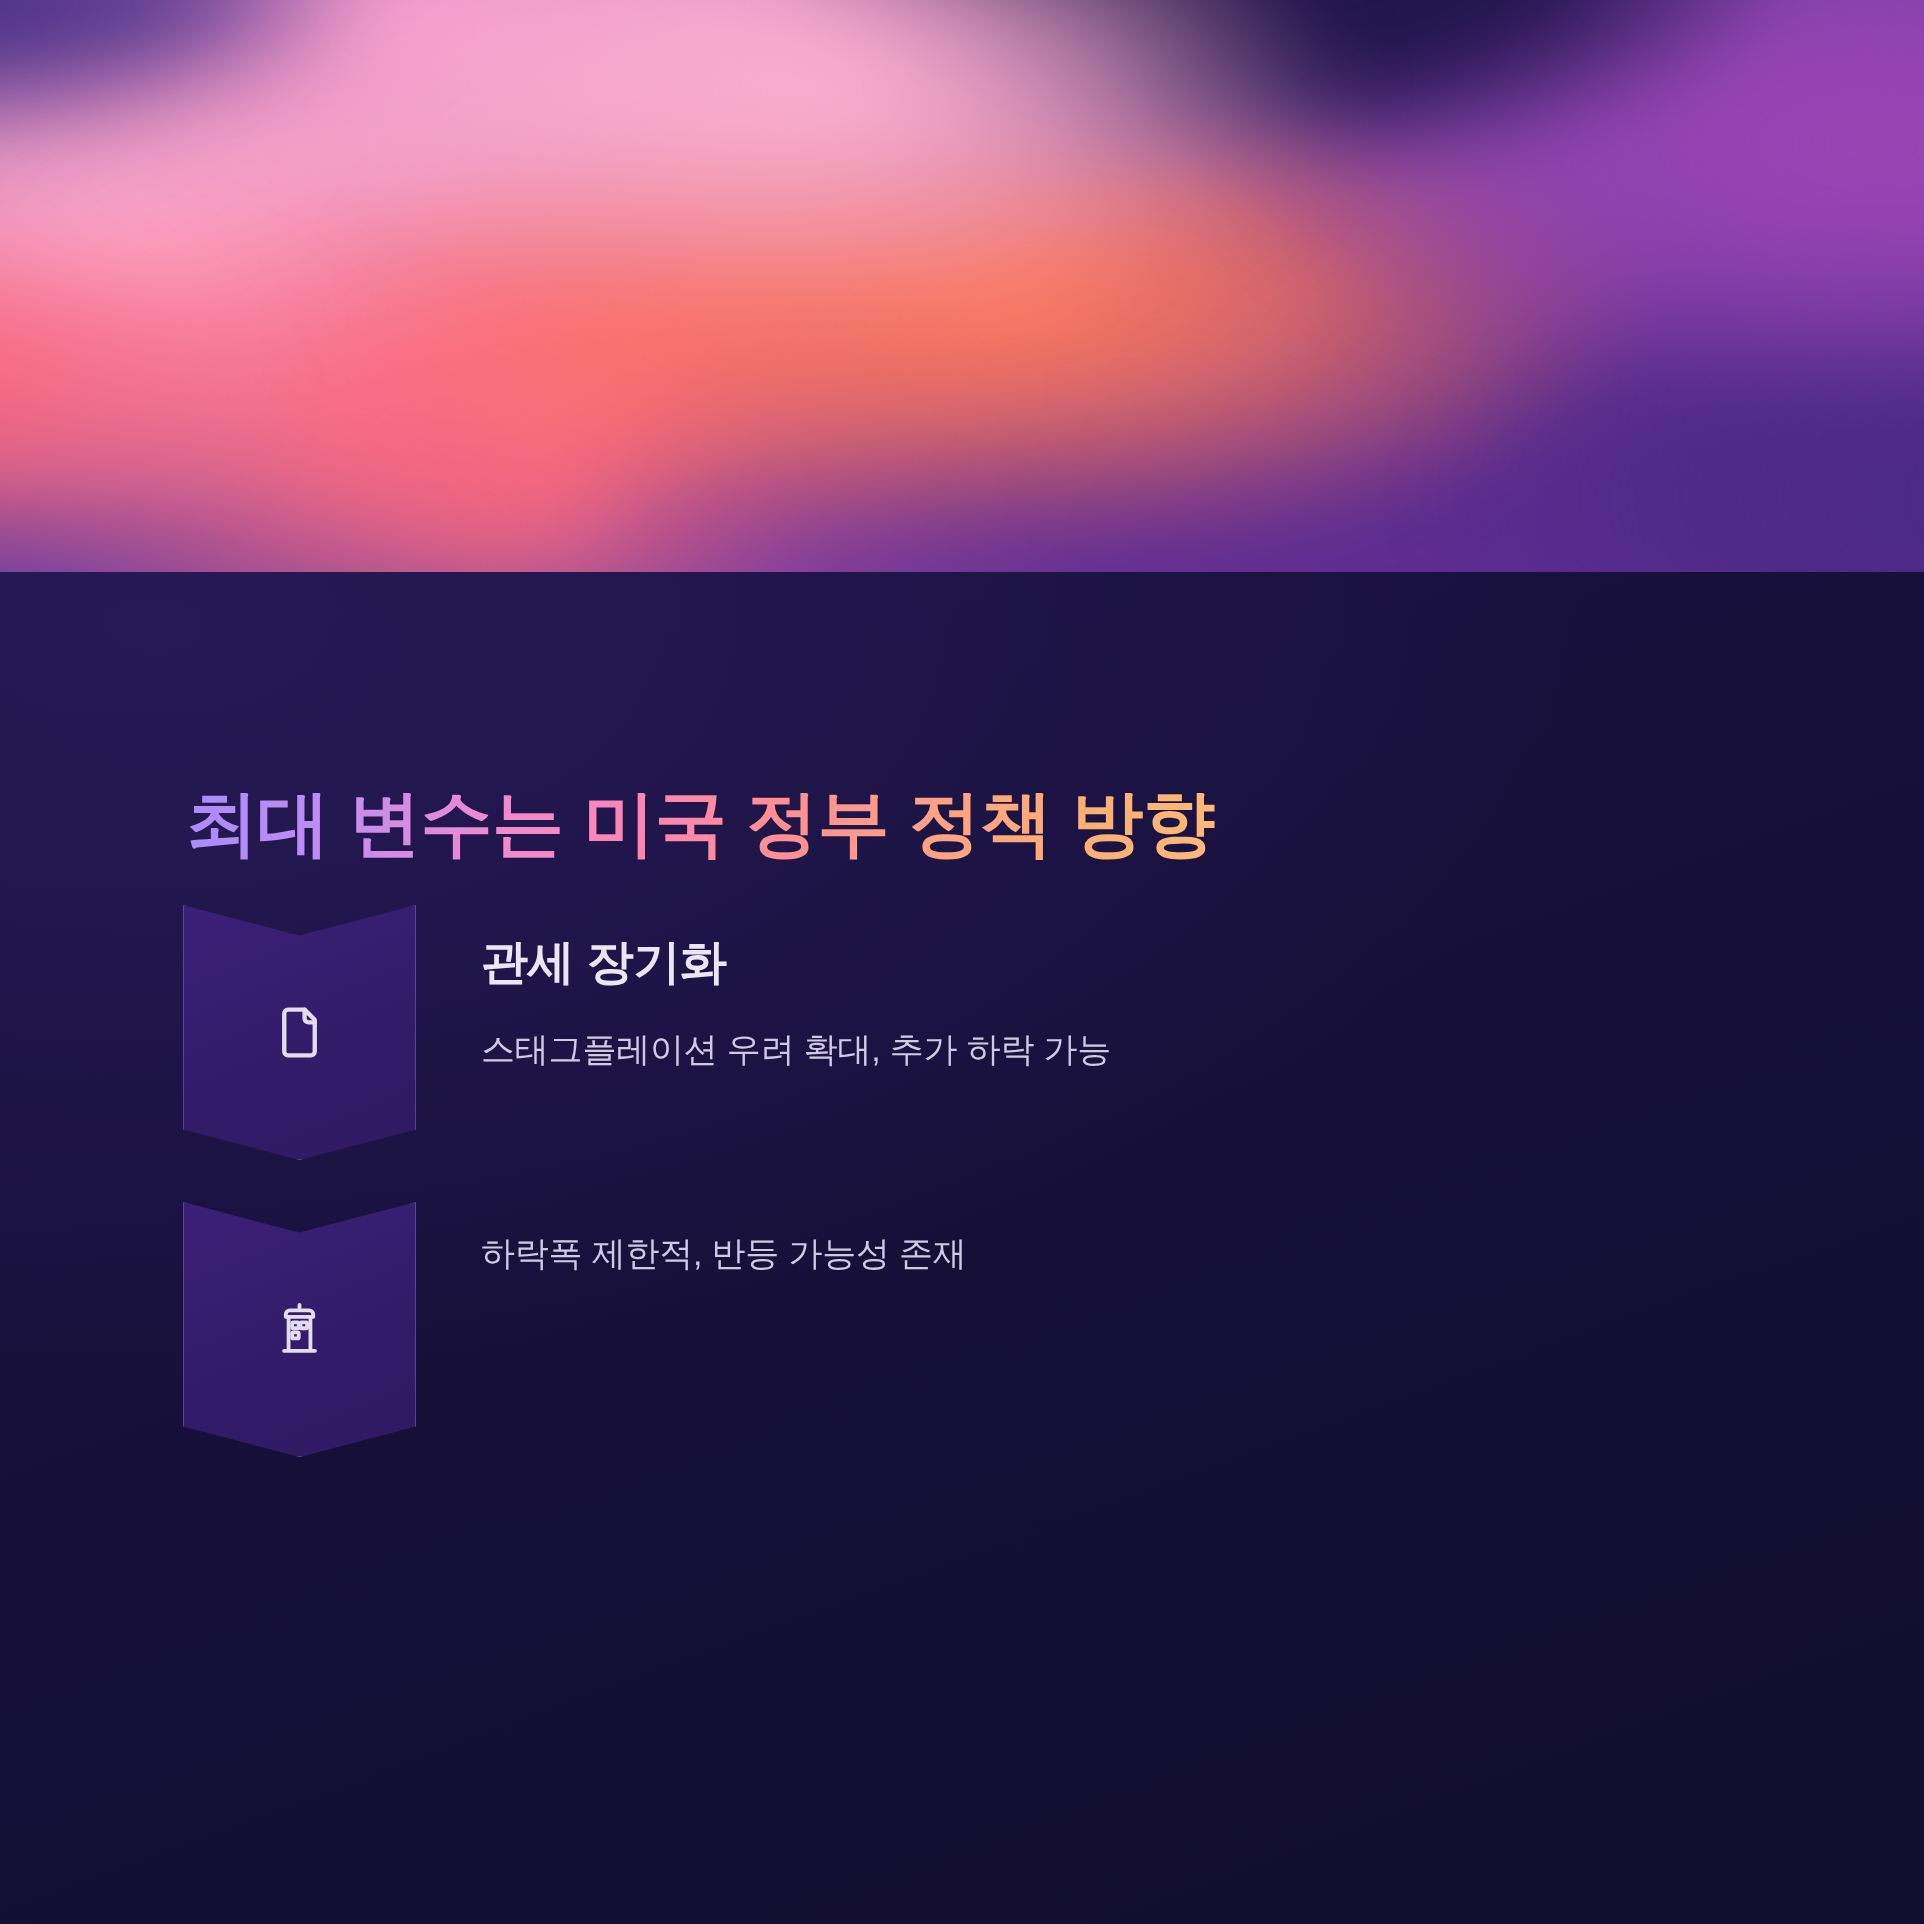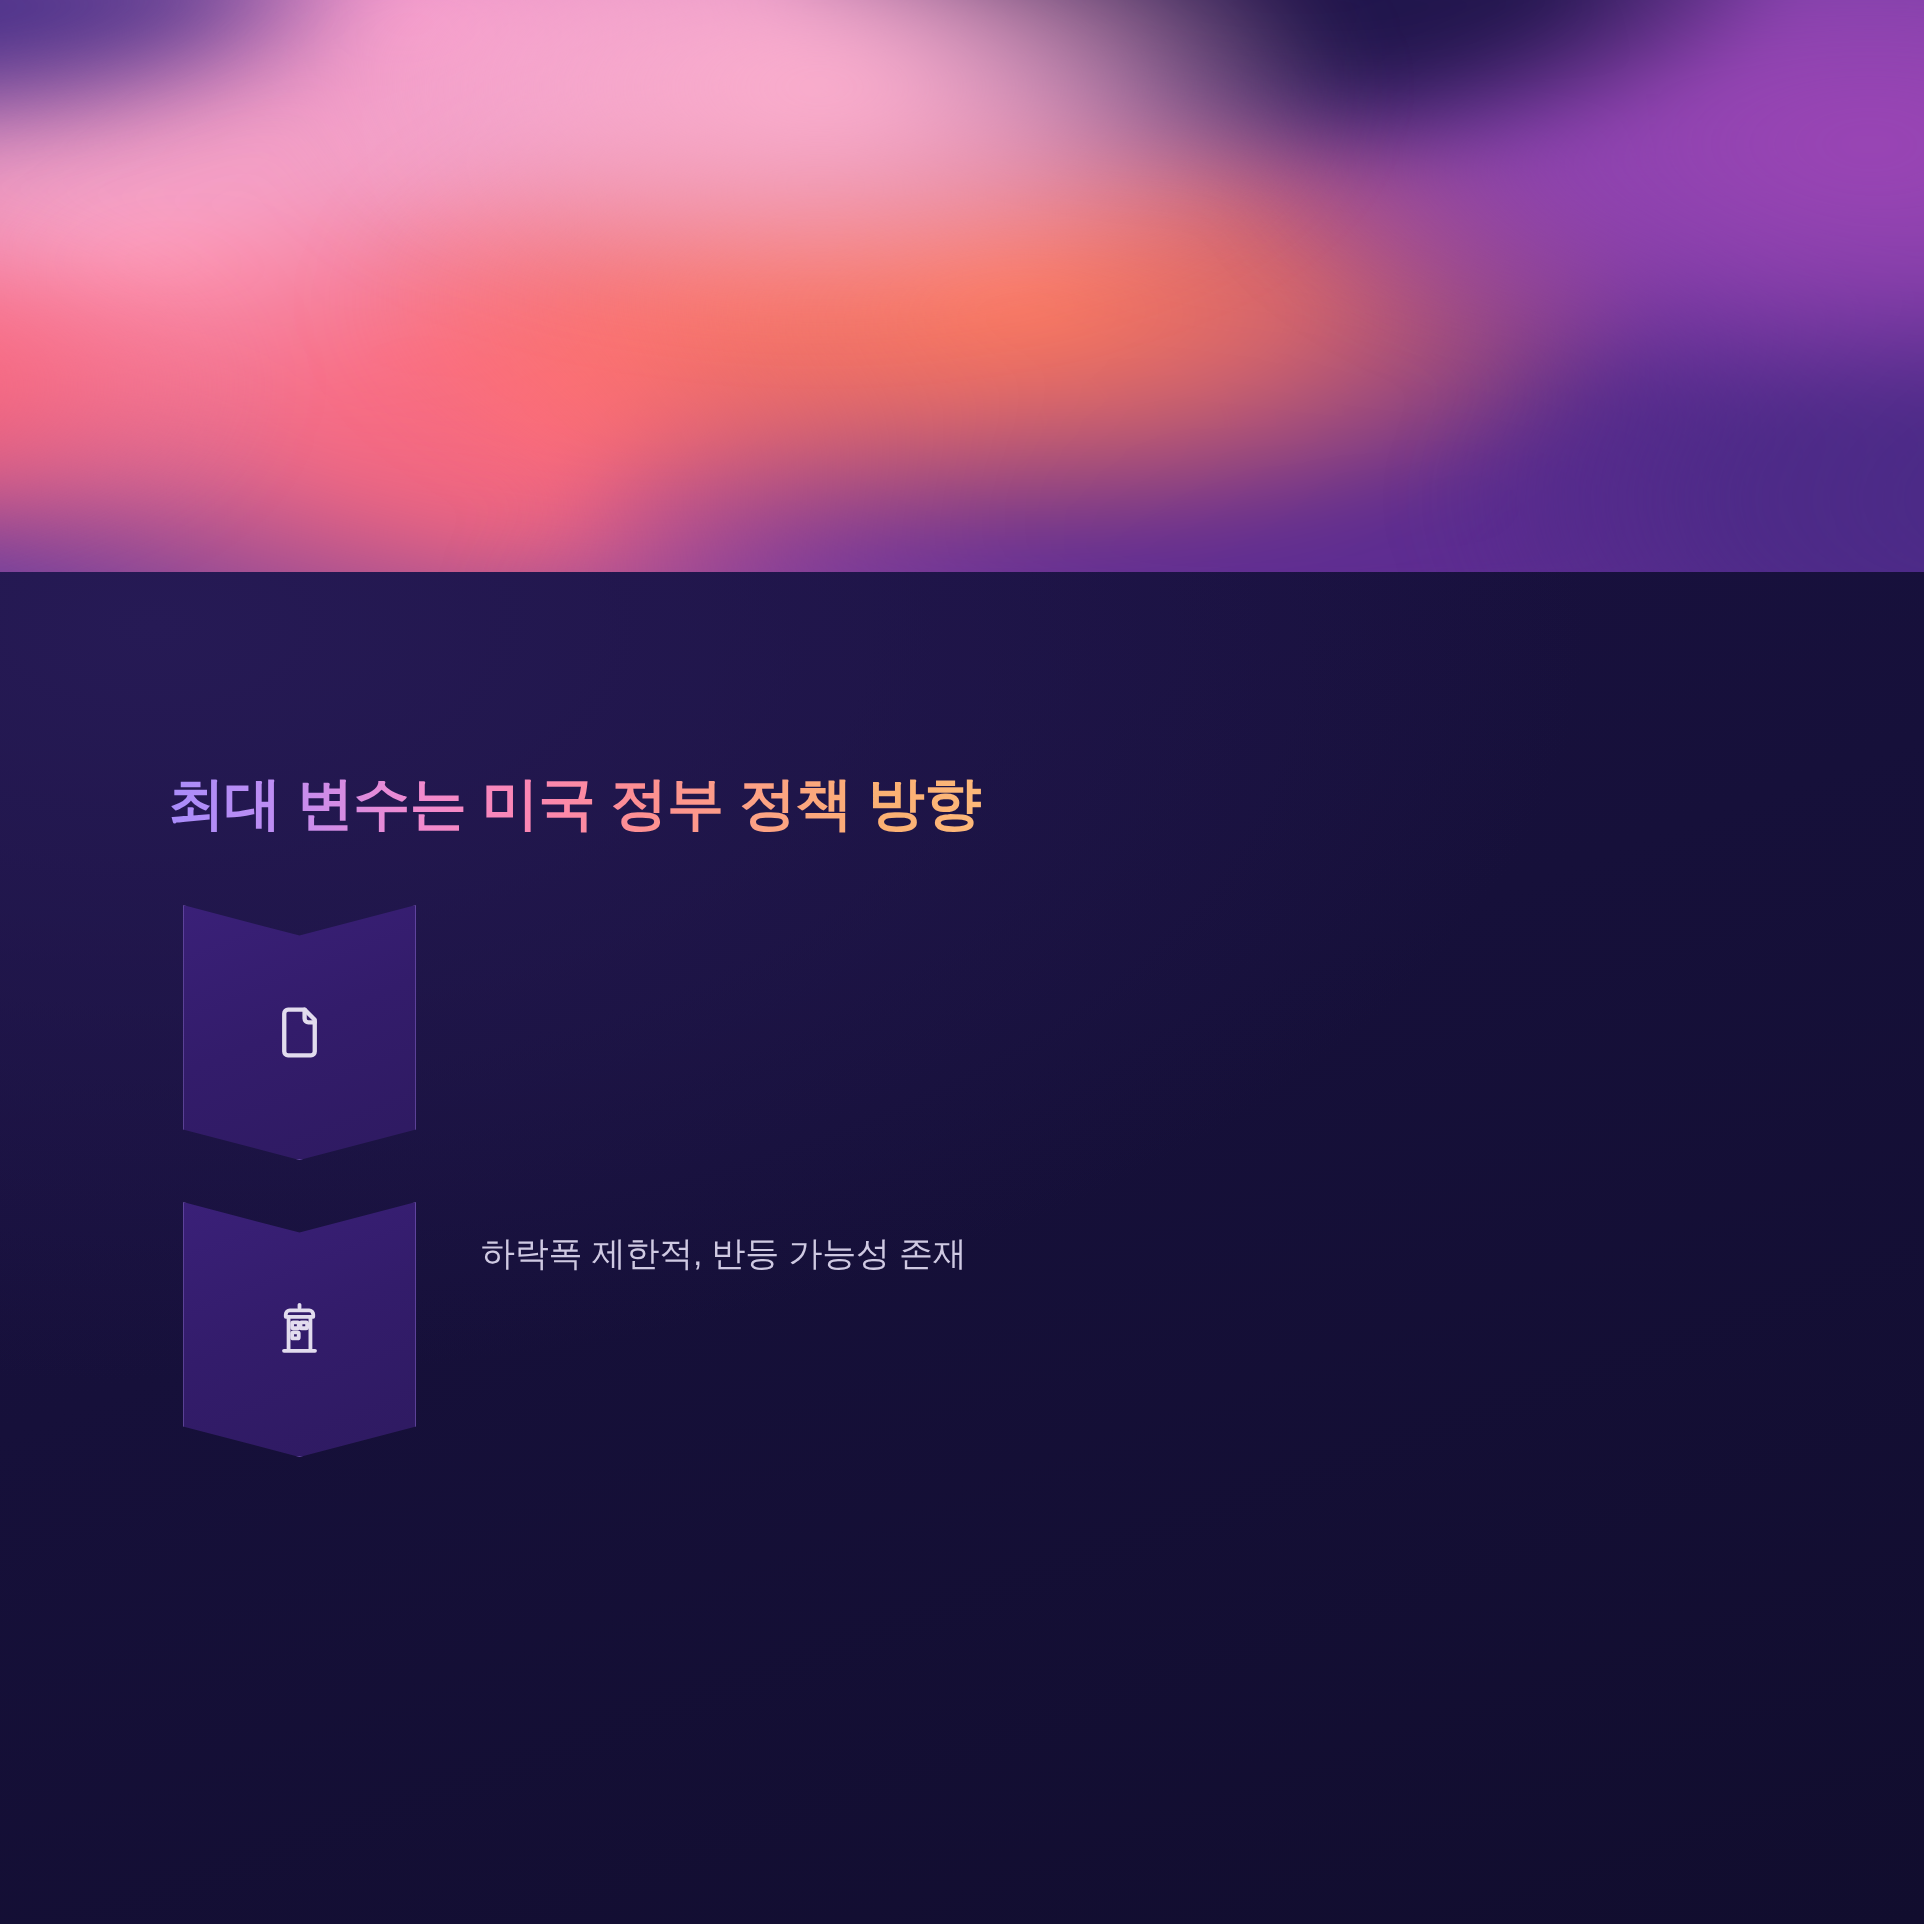--- a/index.html
+++ b/index.html
@@ -70,23 +70,23 @@
     width: 1925px;
     height: 1353px;
     background:
       radial-gradient(120% 90% at 8% 4%, #261a55 0%, rgba(38,26,85,0) 62%),
       linear-gradient(160deg, #1b1142 0%, #16103a 42%, #110d2e 100%);
   }
 
   
   .headline {
     position: absolute;
-    left: 168px;
+    left: 186px;
     top: 730px;
-    font-size: 57px;
+    font-size: 72px;
     font-weight: 700;
     letter-spacing: -0.4px;
     line-height: 1.25;
     white-space: nowrap;
     background-image: linear-gradient(90deg,
       #a98cfa 0%,
       #bf8df2 14%,
       #f08ad0 30%,
       #fb86b4 44%,
       #fd8f92 58%,
@@ -175,20 +175,24 @@
 
     <div class="row">
       <div class="badge">
         <span class="badge-icon">
           <svg viewBox="0 0 24 24" fill="none" stroke="currentColor" stroke-width="1.7" stroke-linecap="round" stroke-linejoin="round">
             <path d="M14 3H7.5A1.5 1.5 0 0 0 6 4.5v15A1.5 1.5 0 0 0 7.5 21h9a1.5 1.5 0 0 0 1.5-1.5V7z"></path>
             <path d="M14 3v3.5A1.5 1.5 0 0 0 15.5 8H18"></path>
           </svg>
         </span>
       </div>
+      <div class="row-text">
+        <p class="row-title">관세 장기화</p>
+        <p class="row-desc">스태그플레이션 우려 확대, 추가 하락 가능</p>
+      </div>
     </div>
 
     <div class="row">
       <div class="badge">
         <span class="badge-icon">
           <svg viewBox="0 0 24 24" fill="none" stroke="currentColor" stroke-width="1.5" stroke-linecap="round" stroke-linejoin="round">
             <path d="M12 2.3v1.2"></path>
             <path d="M6.6 6.1a1.6 1.6 0 0 1 1.6-1.6h7.6a1.6 1.6 0 0 1 1.6 1.6v.9H6.6z"></path>
             <path d="M7.7 7v13.1M16.3 7v13.1"></path>
             <path d="M5.9 20.4h12.2"></path>

